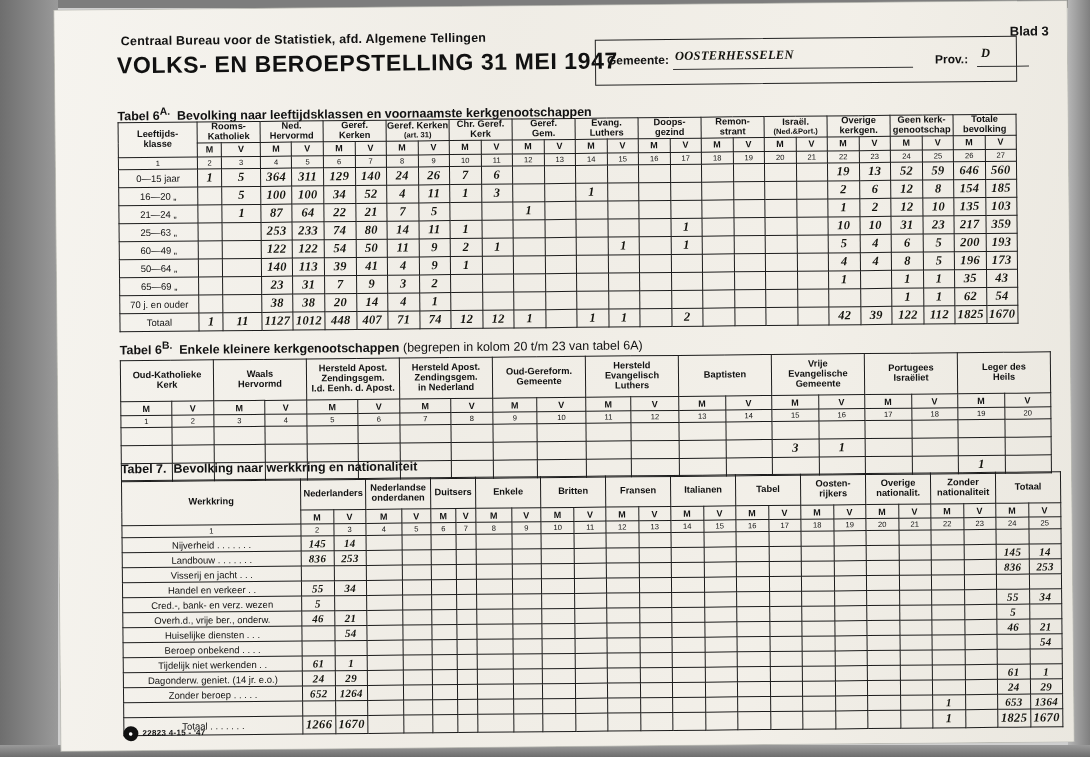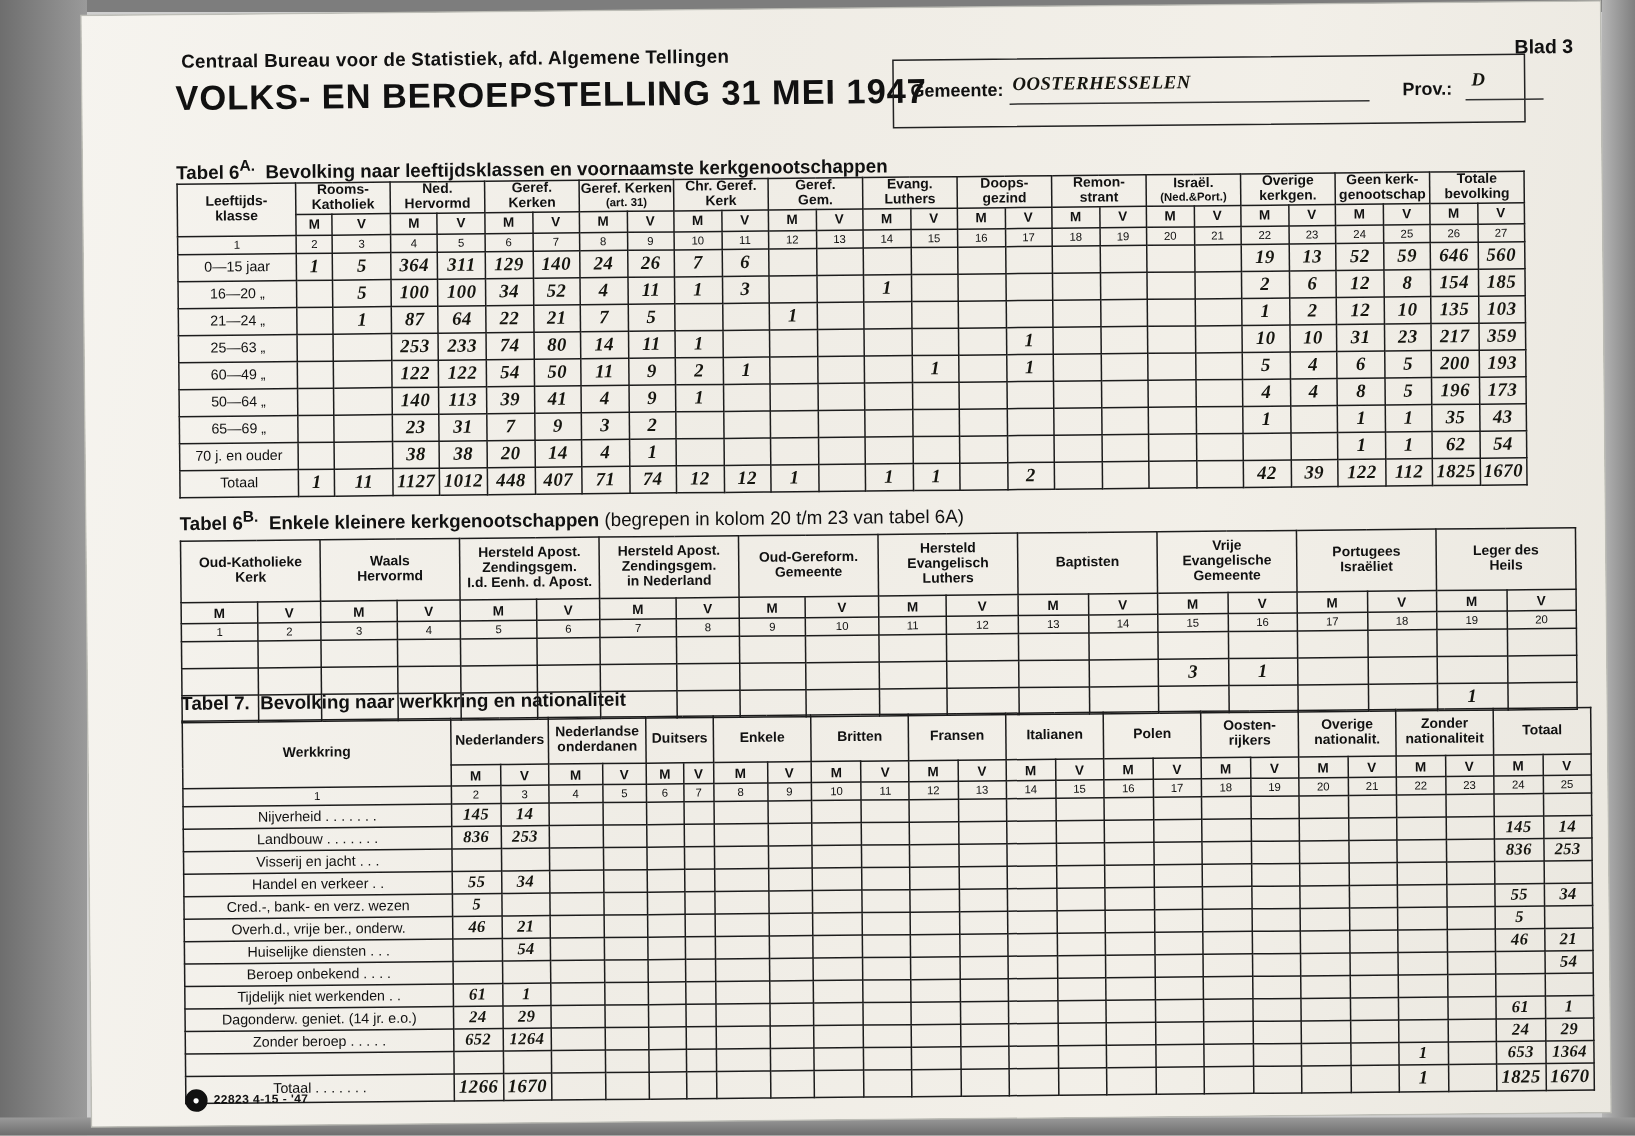--- a/index.html
+++ b/index.html
@@ -579,21 +579,21 @@
           <tbody id="t7-body">
             <tr>
               <th class="hd" rowspan="2" style="width:178px;height:44px">Werkkring</th>
               <th class="hd" colspan="2" style="width:64px">Nederlanders</th>
               <th class="hd" colspan="2" style="width:64px">Nederlandse<br>onderdanen</th>
               <th class="hd" colspan="2" style="width:44px">Duitsers</th>
               <th class="hd" colspan="2" style="width:64px">Enkele</th>
               <th class="hd" colspan="2" style="width:64px">Britten</th>
               <th class="hd" colspan="2" style="width:64px">Fransen</th>
               <th class="hd" colspan="2" style="width:64px">Italianen</th>
-              <th class="hd" colspan="2" style="width:64px">Polen</th>
+              <th class="hd" colspan="2" style="width:64px">Tabel</th>
               <th class="hd" colspan="2" style="width:64px">Oosten-<br>rijkers</th>
               <th class="hd" colspan="2" style="width:64px">Overige<br>nationalit.</th>
               <th class="hd" colspan="2" style="width:64px">Zonder<br>nationaliteit</th>
               <th class="hd" colspan="2" style="width:64px">Totaal</th>
             </tr>
             <tr>
               <th class="mv">M</th>
               <th class="mv">V</th>
               <th class="mv">M</th>
               <th class="mv">V</th>

